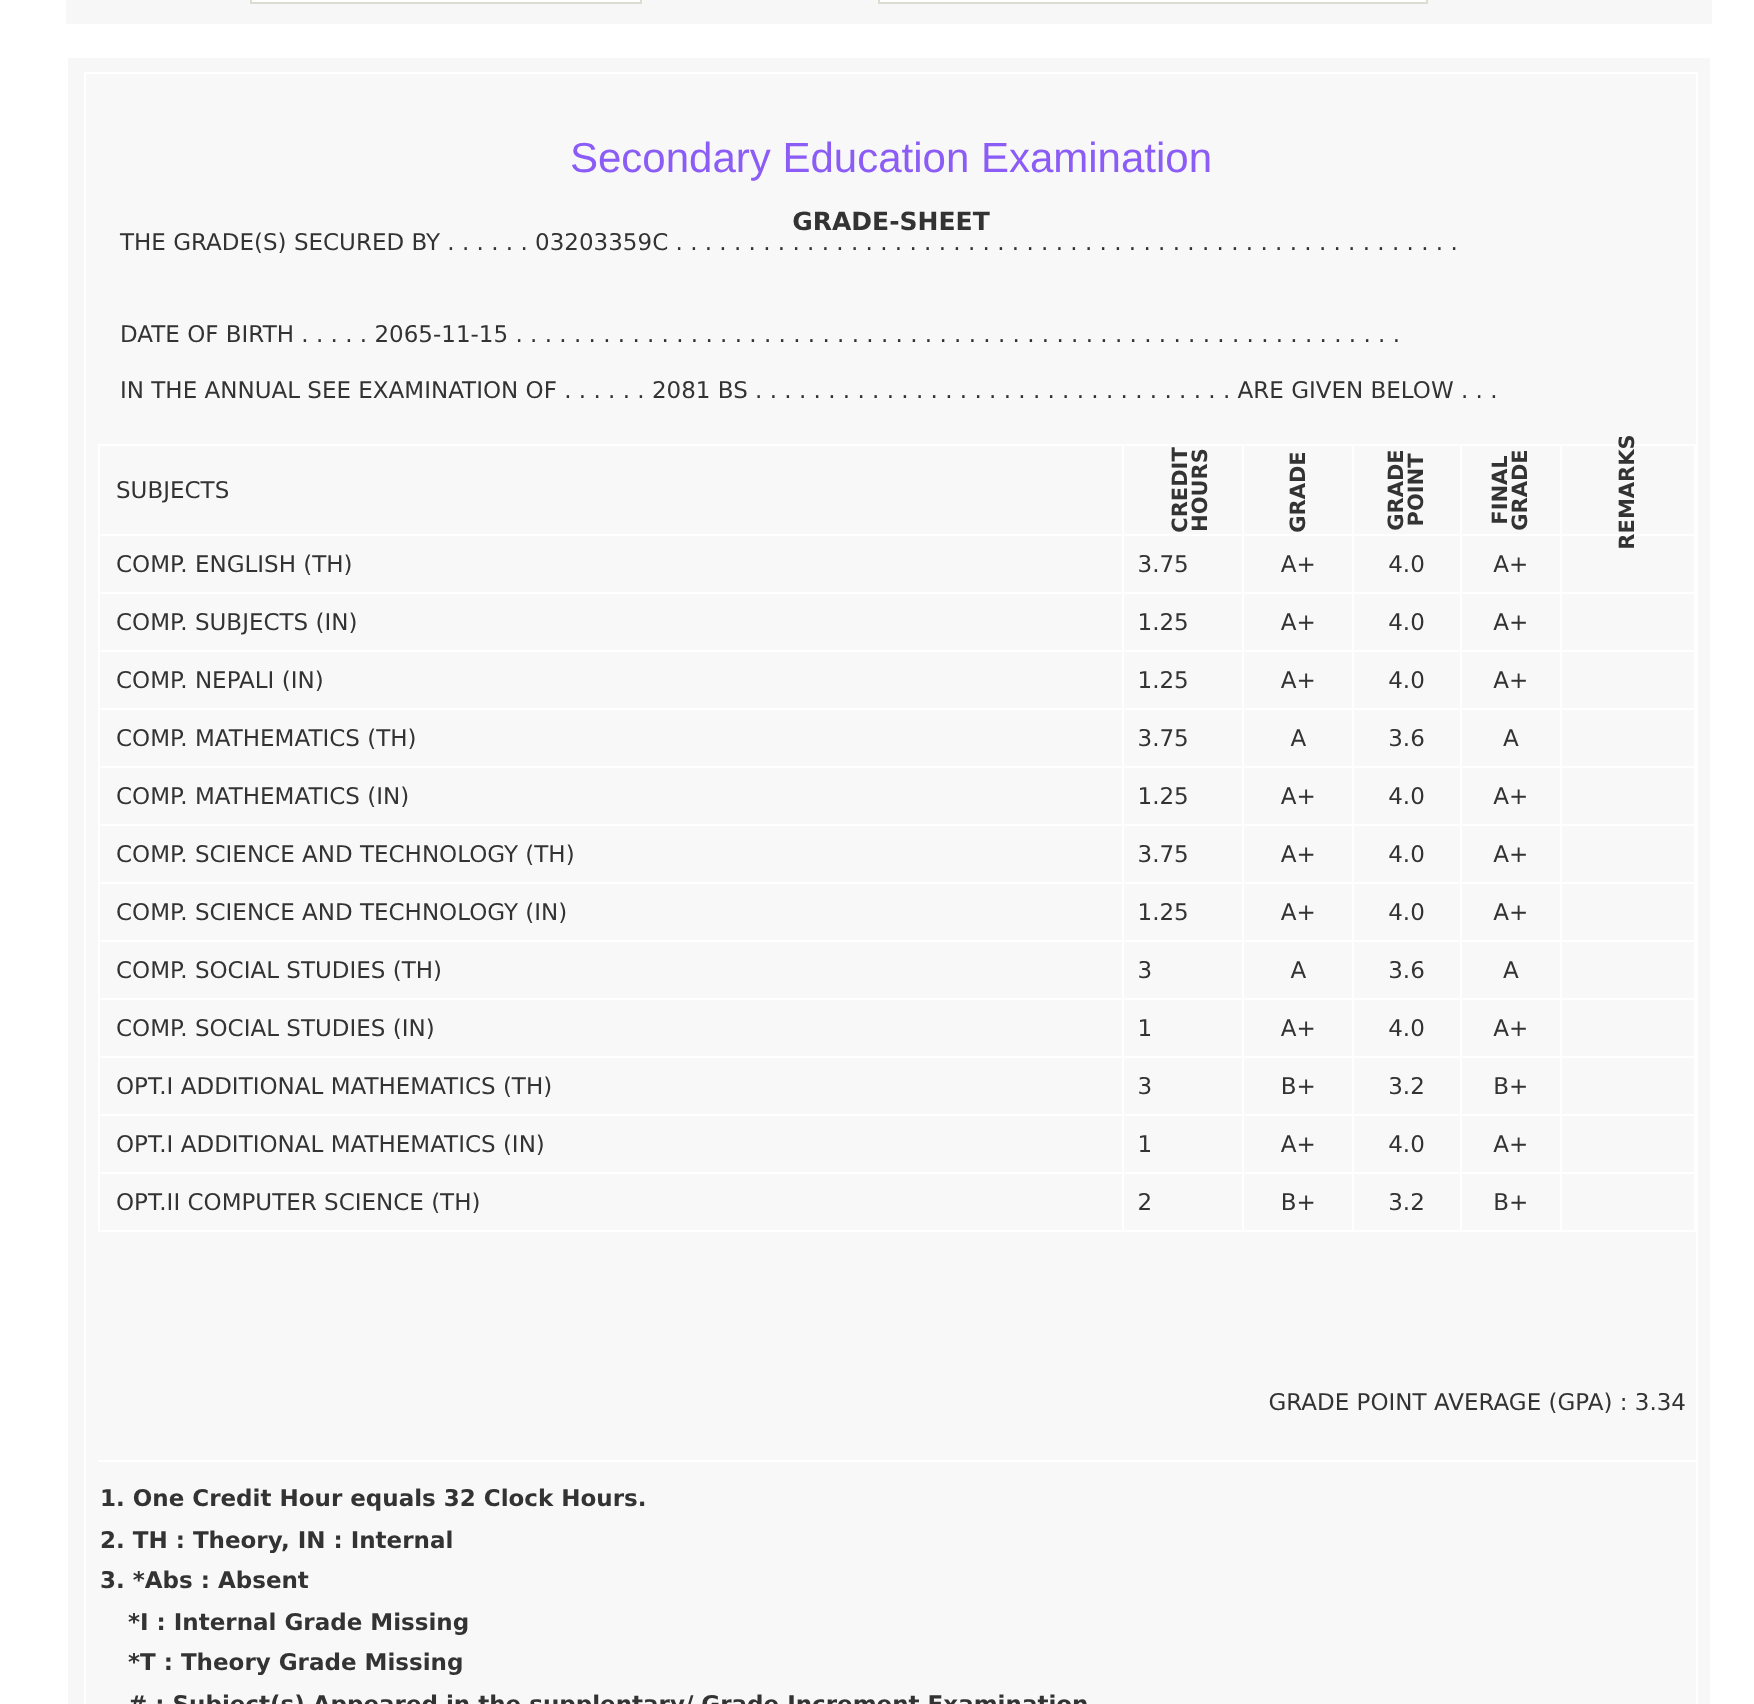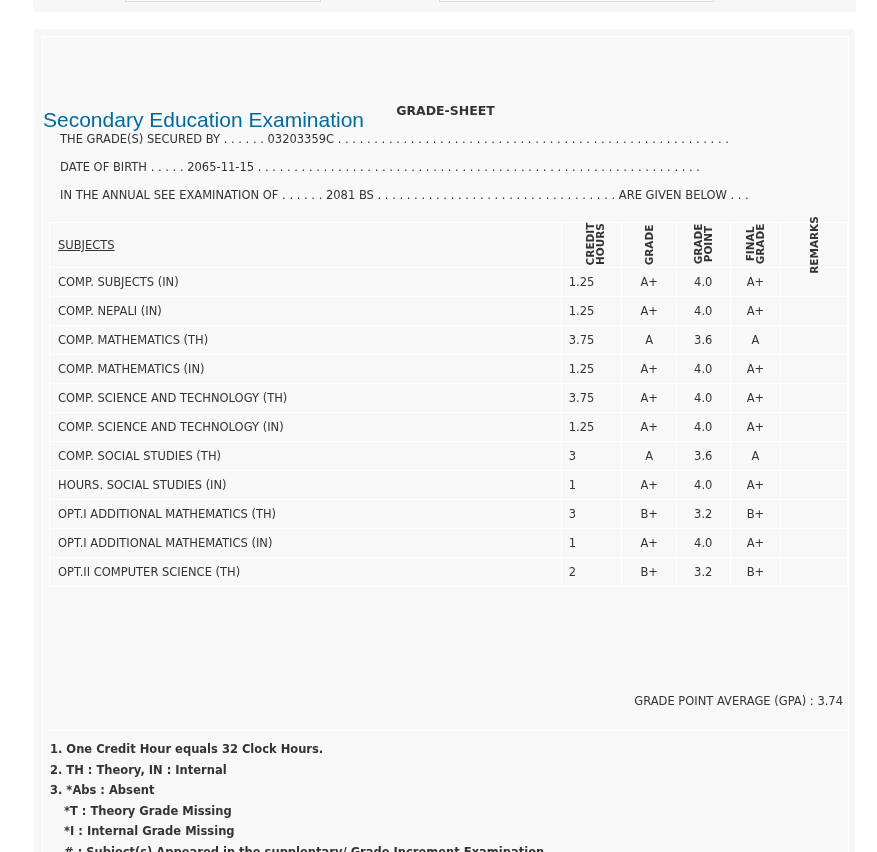--- a/index.html
+++ b/index.html
@@ -8,31 +8,31 @@
   .topbar { position: absolute; left: 33px; top: 0; width: 823px; height: 12px; background: #f7f7f7; }
   .topbar .fld { position: absolute; top: -4px; height: 5px; background: #fff;
                  border: 1px solid #dcdcd0; border-top: none; }
   .topbar .f1 { left: 92px; width: 194px; }
   .topbar .f2 { left: 406px; width: 273px; }
 
   .outer { position: absolute; left: 34px; top: 29px; width: 821px; height: 830px; background: #f7f7f7; }
   .inner { position: absolute; left: 8px; top: 7px; width: 805px; height: 820px;
            border: 1px solid #ffffff; background: #f8f8f8; }
 
-  .title { position: absolute; left: 0; width: 100%; top: 31px; 
-           font-family: "Liberation Sans", sans-serif; font-size: 21px; color: #0369a1; margin-top: 40px; }
+  .title { position: absolute; left: 0; width: 100%; top: 31px; text-align: center;
+           font-family: "Liberation Sans", sans-serif; font-size: 21px; color: #8b5cf6; }
   .subtitle { position: absolute; left: 0; width: 100%; top: 66px; text-align: center;
               font-size: 12.5px; font-weight: bold; color: #333; letter-spacing: 0; }
   .info { position: absolute; left: 17px; font-size: 11.5px; color: #333; white-space: nowrap; letter-spacing: 0; }
-  .i1 { top: 95px; } .i2 { top: 123px; text-align: right; } .i3 { top: 151px; }
+  .i1 { top: 77px; } .i2 { top: 123px; text-align: right; } .i3 { top: 151px; }
 
   table.grades { position: absolute; left: 6px; top: 185px; border-collapse: collapse;
                  font-size: 11.5px; color: #333; }
   table.grades td, table.grades th { border: 1px solid #ffffff; padding: 0; }
-  table.grades th { height: 44px; font-weight: normal; text-decoration: underline; }
+  table.grades th { height: 44px; font-weight: normal; }
   table.grades td { height: 28px; }
   .c-sub { width: 517px; text-align: left; padding-left: 8px !important; }
   .c-cr { width: 53px; text-align: left; padding-left: 7px !important; }
   .c-gr { width: 54px; text-align: center; }
   .c-gp { width: 53px; text-align: center; }
   .c-fg { width: 50px; text-align: center; }
   .c-rm { width: 66px; }
   .vert { display: inline-block; transform: rotate(-90deg); font-weight: bold; font-size: 10.5px;
           line-height: 10px; white-space: nowrap; text-align: center; }
   .hdr-sub { font-size: 11.5px; }
@@ -77,20 +77,28 @@
           <th class="c-fg">
             <span class="vert"><span>FINAL</span><br><span>GRADE</span></span>
           </th>
           <th class="c-rm">
             <span class="vert">REMARKS</span>
           </th>
         </tr>
       </thead>
       <tbody id="grade-rows">
           <tr>
+            <td class="c-sub">COMP. ENGLISH (TH)</td>
+            <td class="c-cr">3.75</td>
+            <td class="c-gr">A+</td>
+            <td class="c-gp">4.0</td>
+            <td class="c-fg">A+</td>
+            <td class="c-rm"></td>
+          </tr>
+          <tr>
             <td class="c-sub">COMP. SUBJECTS (IN)</td>
             <td class="c-cr">1.25</td>
             <td class="c-gr">A+</td>
             <td class="c-gp">4.0</td>
             <td class="c-fg">A+</td>
             <td class="c-rm"></td>
           </tr>
           <tr>
             <td class="c-sub">COMP. NEPALI (IN)</td>
             <td class="c-cr">1.25</td>
@@ -133,21 +141,21 @@
           </tr>
           <tr>
             <td class="c-sub">COMP. SOCIAL STUDIES (TH)</td>
             <td class="c-cr">3</td>
             <td class="c-gr">A</td>
             <td class="c-gp">3.6</td>
             <td class="c-fg">A</td>
             <td class="c-rm"></td>
           </tr>
           <tr>
-            <td class="c-sub">HOURS. SOCIAL STUDIES (IN)</td>
+            <td class="c-sub">COMP. SOCIAL STUDIES (IN)</td>
             <td class="c-cr">1</td>
             <td class="c-gr">A+</td>
             <td class="c-gp">4.0</td>
             <td class="c-fg">A+</td>
             <td class="c-rm"></td>
           </tr>
           <tr>
             <td class="c-sub">OPT.I ADDITIONAL MATHEMATICS (TH)</td>
             <td class="c-cr">3</td>
             <td class="c-gr">B+</td>
@@ -168,25 +176,25 @@
             <td class="c-cr">2</td>
             <td class="c-gr">B+</td>
             <td class="c-gp">3.2</td>
             <td class="c-fg">B+</td>
             <td class="c-rm"></td>
           </tr>
         </tbody>
     </table>
 
     <div class="gpa-row">
-      <div class="gpa">GRADE POINT AVERAGE (GPA) : 3.74</div>
+      <div class="gpa">GRADE POINT AVERAGE (GPA) : 3.34</div>
     </div>
 
     <div class="notes">
       <div>1. One Credit Hour equals 32 Clock Hours.</div>
       <div>2. TH : Theory, IN : Internal</div>
       <div>3. *Abs : Absent</div>
+      <div class="ind">*I : Internal Grade Missing</div>
       <div class="ind">*T : Theory Grade Missing</div>
-      <div class="ind">*I : Internal Grade Missing</div>
       <div class="ind"># : Subject(s) Appeared in the supplentary/ Grade Increment Examination</div>
     </div>
   </div>
 </div>
 
 </body></html>

